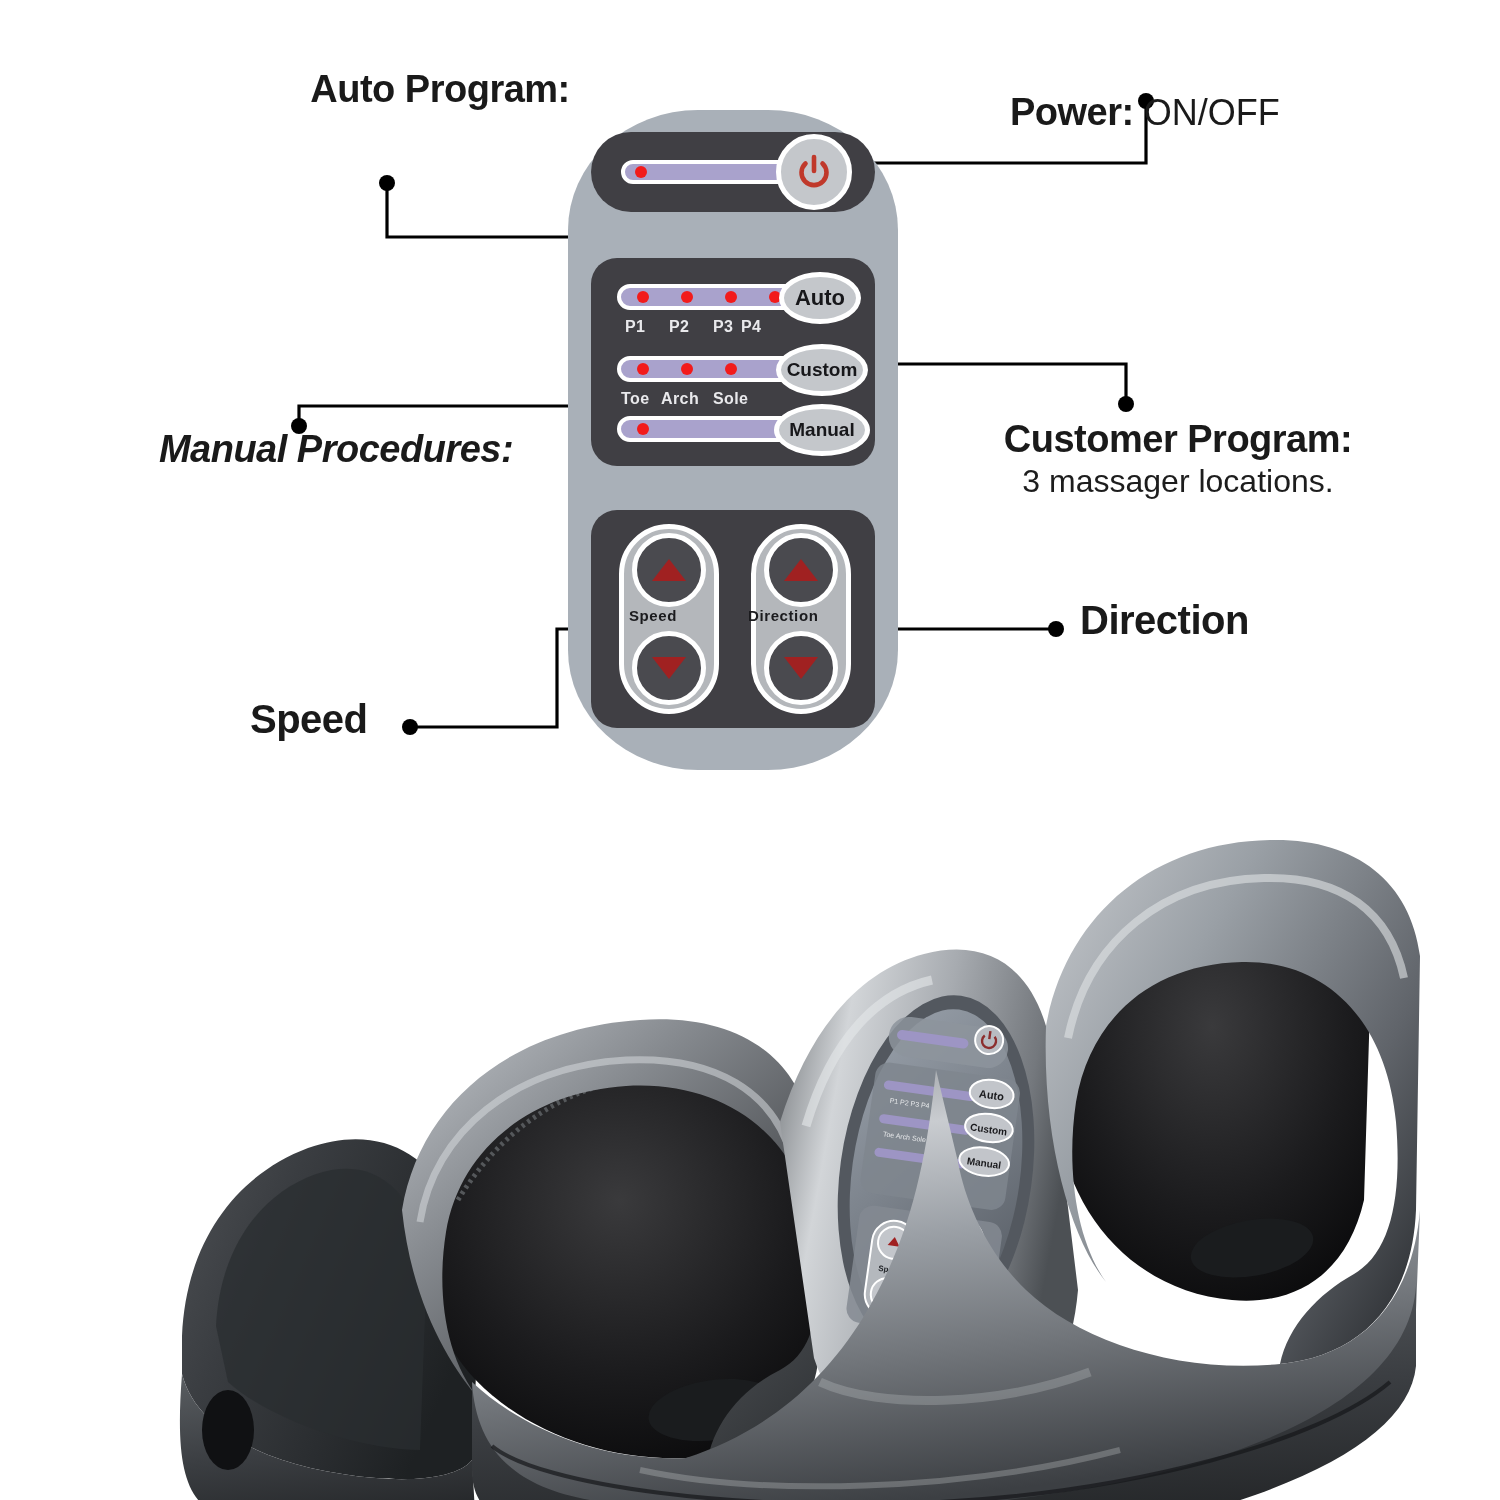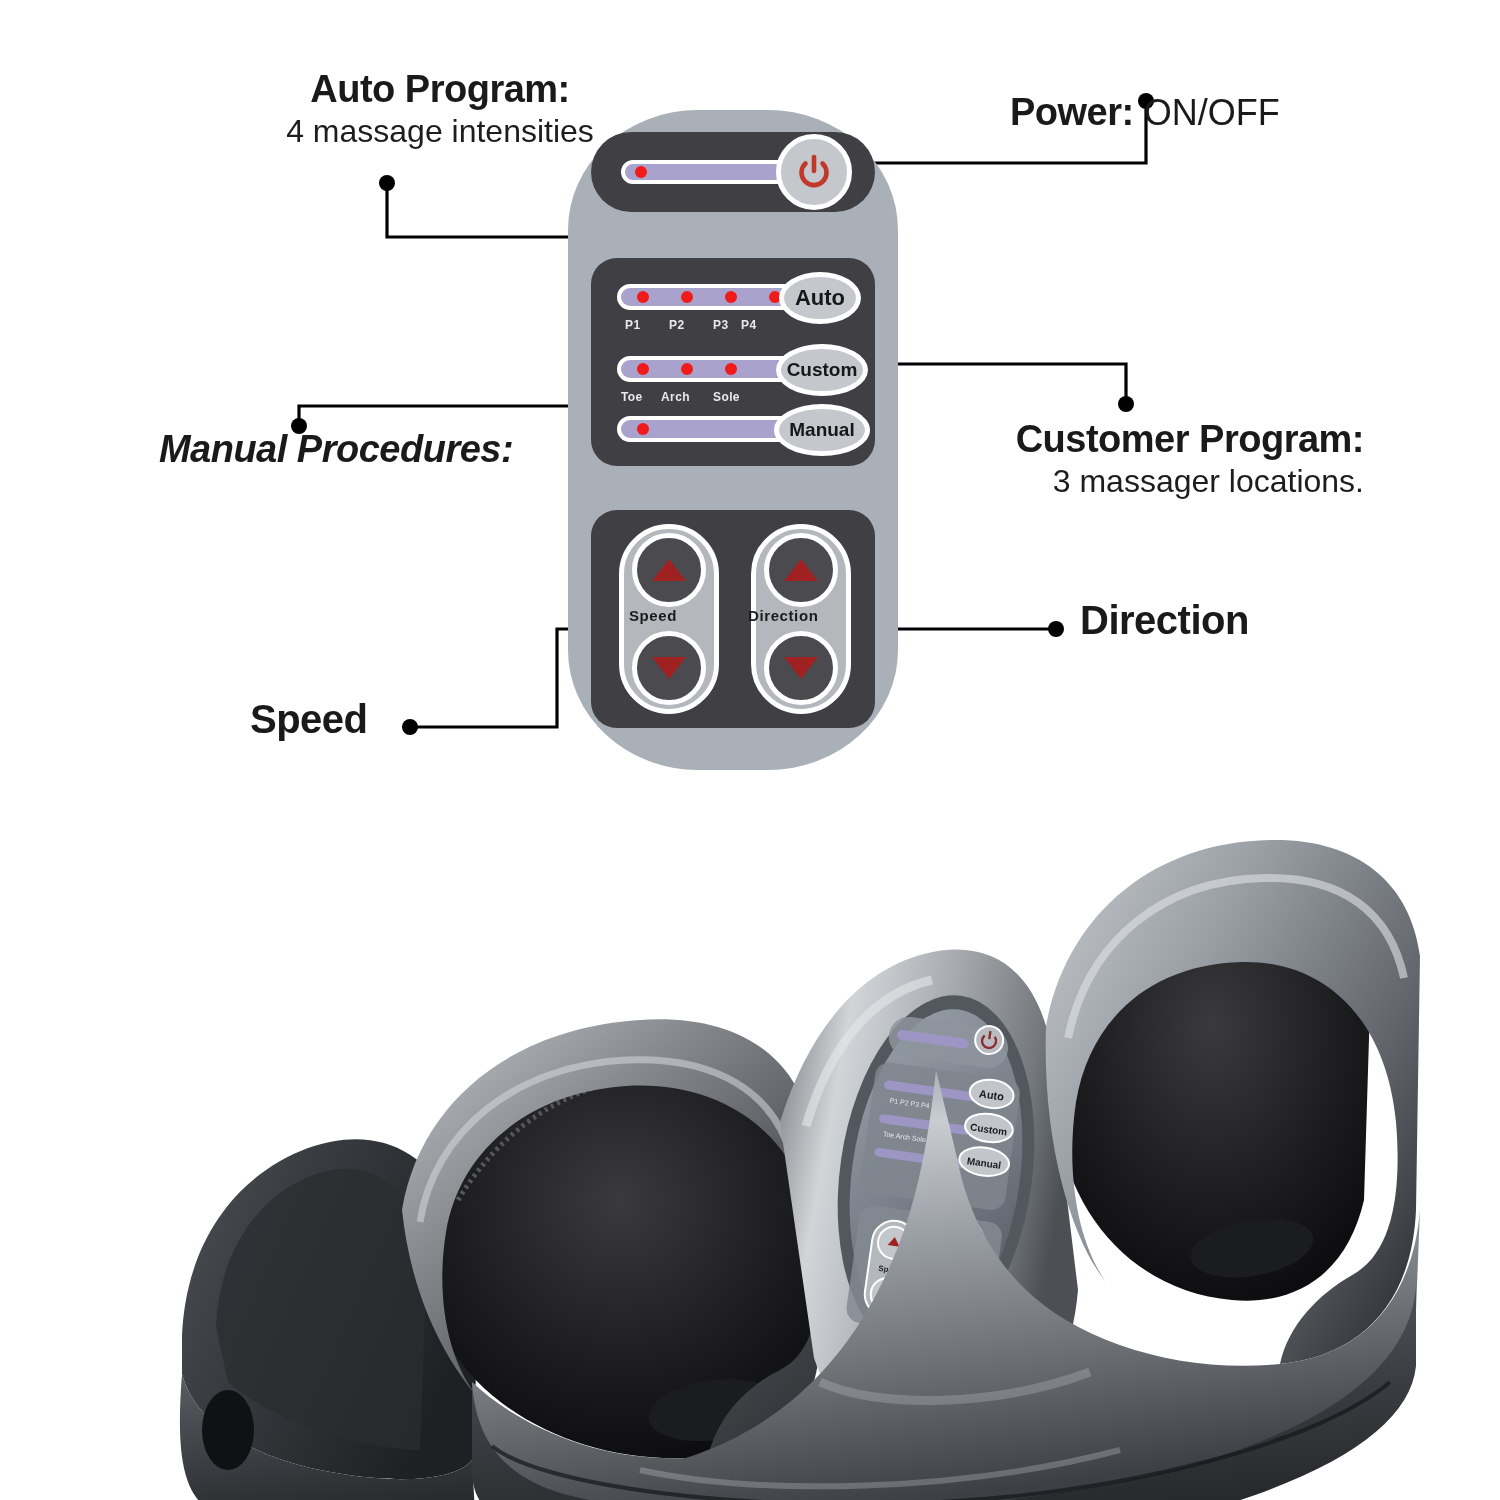--- a/index.html
+++ b/index.html
@@ -40,21 +40,21 @@
     font-size: 32px;
     color: #1d1d1d;
     line-height: 1.3;
     white-space: nowrap;
   }
   .callout.center { text-align: center; }
   .callout.left   { text-align: left; }
 
   #co-auto     { left: 232px; top: 68px;  width: 416px; text-align: center; }
   #co-power    { left: 1010px; top: 46px; width: 330px; margin-top: 45px; }
-  #co-customer { left: 912px; top: 418px; width: 452px; text-align: right; }
+  #co-customer { left: 952px; top: 418px; width: 452px; }
   #co-manual   { left: 110px; top: 428px; width: 452px; font-style: italic; }
   #co-speed    { left: 250px; top: 697px; width: 160px; }
   #co-dir      { left: 1080px; top: 598px; width: 260px; }
 
   #co-speed .ttl, #co-dir .ttl { font-size: 40px; }
 
   
   #wires { position: absolute; left:0; top:0; width:1500px; height:1500px; }
 
   
@@ -105,21 +105,21 @@
     font-weight: 700;
     color: #17171a;
   }
 
   
   .pwr-sym { position: absolute; }
 
   
   .ticks {
     position: absolute;
-    font-size: 12px;
+    font-size: 16px;
     font-weight: 700;
     color: #e9e9ec;
     letter-spacing: 0.4px;
   }
   .ticks span { position: absolute; }
 
   
   .stack {
     position: absolute;
     background: #b4b7bb;
@@ -187,21 +187,20 @@
       <circle cx="1146" cy="101" r="8"></circle>
       <circle cx="1126" cy="404" r="8"></circle>
       <circle cx="299" cy="426" r="8"></circle>
       <circle cx="410" cy="727" r="8"></circle>
       <circle cx="1056" cy="629" r="8"></circle>
     </g>
   </svg>
 
   <div class="callout center" id="co-auto">
     <div class="ttl">Auto Program:</div>
-    <div class="sub">4 massage intensities</div>
   </div>
 
   <div class="callout left" id="co-power">
     <div class="ttl">
       <span>Power:</span>
       <span class="light">ON/OFF</span>
     </div>
   </div>
 
   <div class="callout center" id="co-customer">

